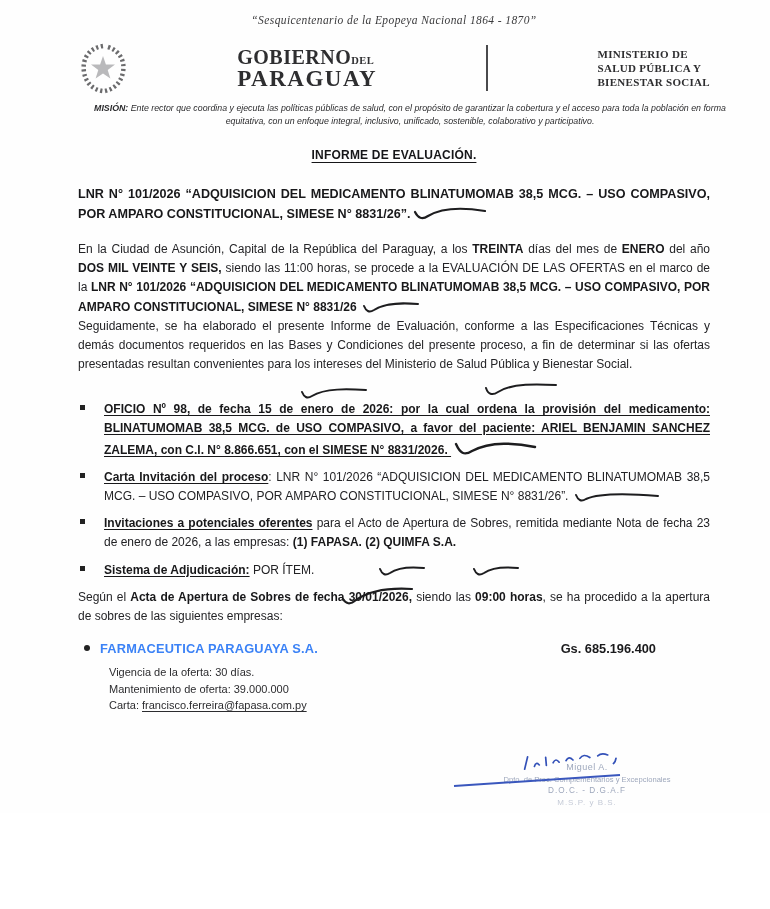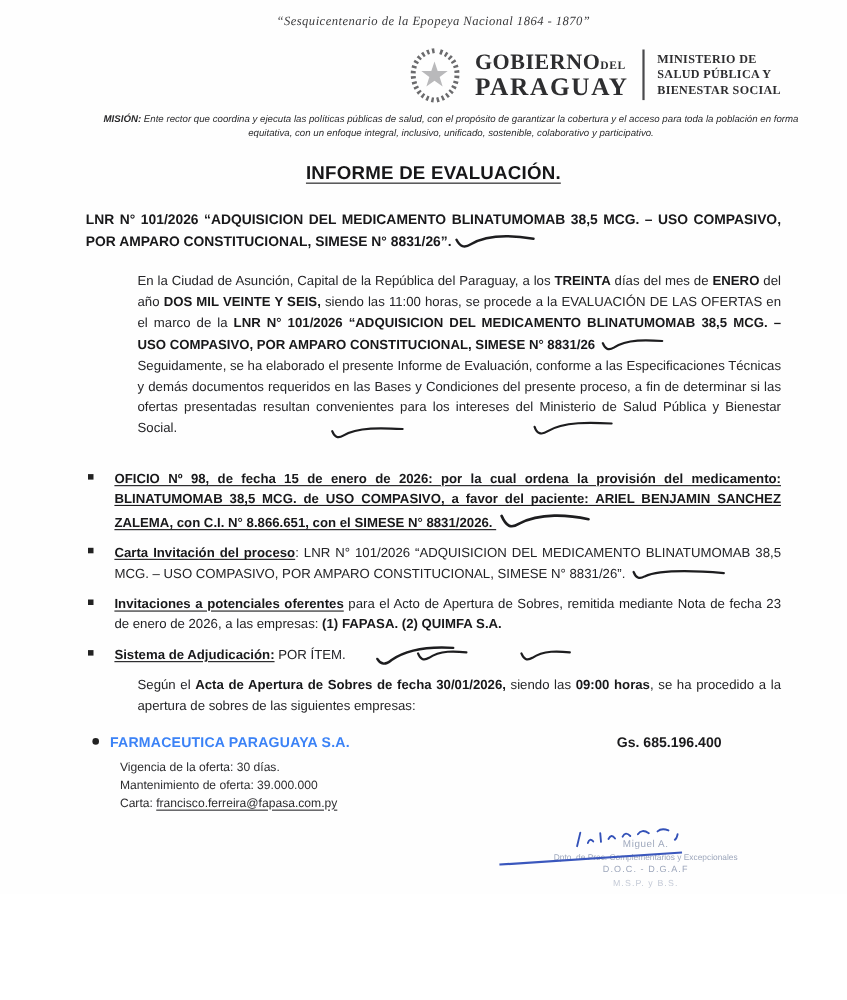--- a/index.html
+++ b/index.html
@@ -19,21 +19,21 @@
   .quote {
     text-align: center;
     font-family: "Liberation Serif", serif;
     font-style: italic;
     font-size: 11.5px;
     color: #3a3a3c;
     letter-spacing: .4px;
     margin-bottom: 16px;
   }
   .logo-row {
-    display: flex; justify-content: flex-end; align-items: center;
+    display: flex; justify-content: space-between; align-items: center;
     gap: 12px; margin-bottom: 8px;
   }
   .emblem { width: 50px; height: 52px; flex: 0 0 auto; }
   .gov-name {
     font-family: "Liberation Serif", serif;
     font-weight: 700; color: #2e2e30; line-height: 1.0;
   }
   .gov-line1 { font-size: 20px; letter-spacing: .5px; }
   .gov-line1 .del { font-size: 10.5px; letter-spacing: .5px; }
   .gov-line2 { font-size: 23px; letter-spacing: 1.5px; }
@@ -47,35 +47,35 @@
     text-align: center;
     font-size: 8.8px; font-style: italic;
     color: #2b2b2d; line-height: 1.45;
     width: 664px; margin: 0 auto 20px auto;
   }
   .mission b { font-style: italic; }
 
   
   .doc-title {
     text-align: center;
-    font-weight: 700; font-size: 17px;
+    font-weight: 700; font-size: 12px;
     text-decoration: underline;
     text-underline-offset: 3px;
     letter-spacing: .2px;
     color: #161618;
     margin-bottom: 22px;
   }
   .subject {
     font-weight: 700; font-size: 12.6px; line-height: 1.65;
     text-align: justify; color: #18181a;
     margin-bottom: 15px;
   }
   p.body-par {
     font-size: 12px; line-height: 1.6;
-    text-align: justify; color: #242427; margin-left: 47px;
+    text-align: justify; color: #242427;
   }
   .par-gap { margin-bottom: 15px; }
   .section-heading {
     font-weight: 700; font-size: 12.6px; color: #161618;
     margin-left: 40px;
   }
   .section-heading .num { margin-right: 14px; }
   .section-heading .txt { text-decoration: underline; text-underline-offset: 3px; }
 
   ul.square-list { list-style: none; margin: 26px 0 0 0; }

